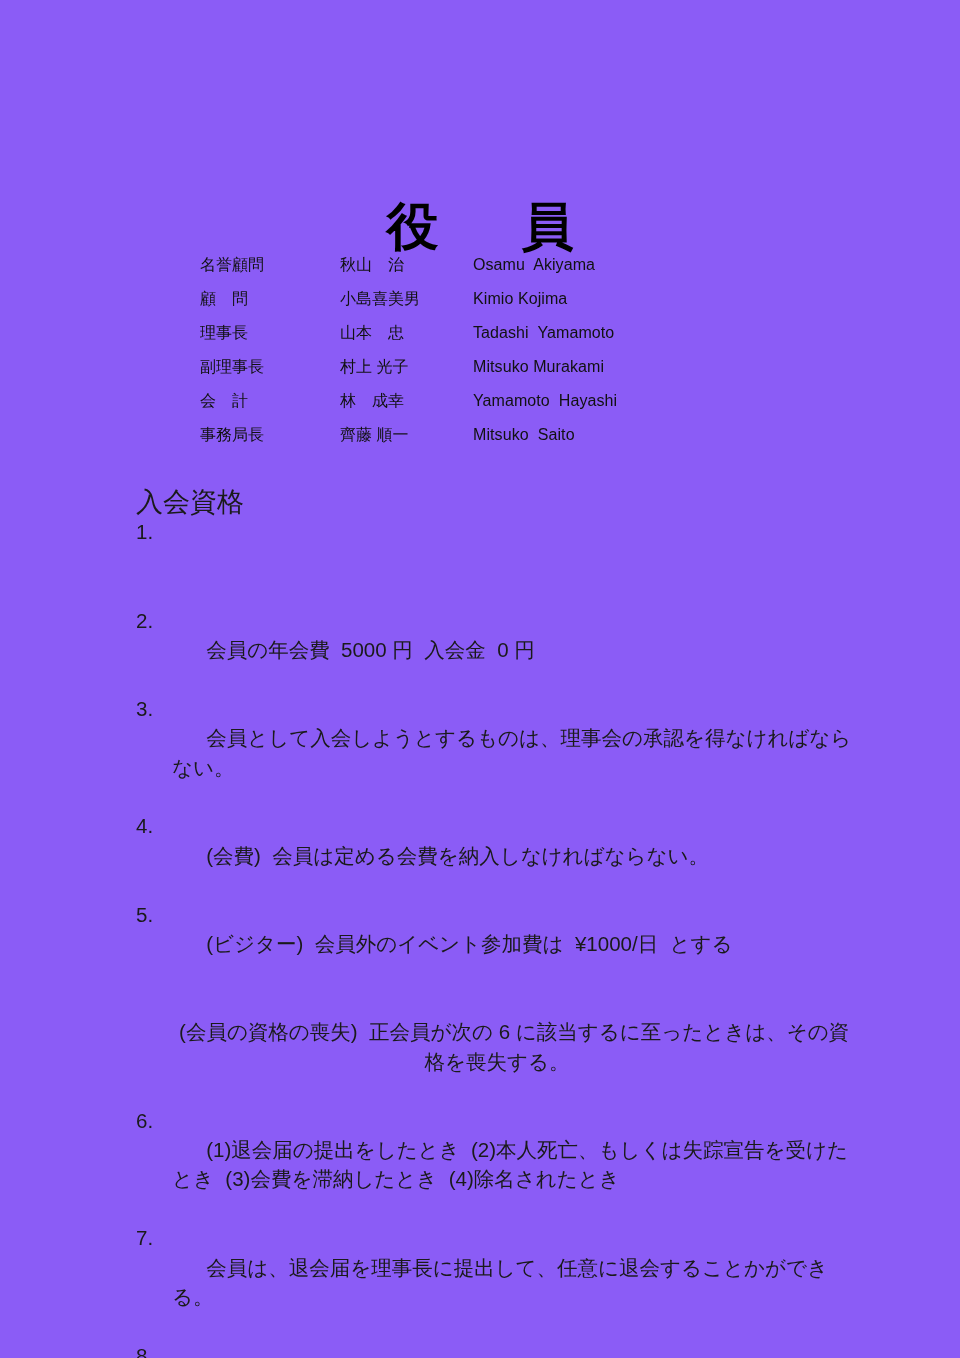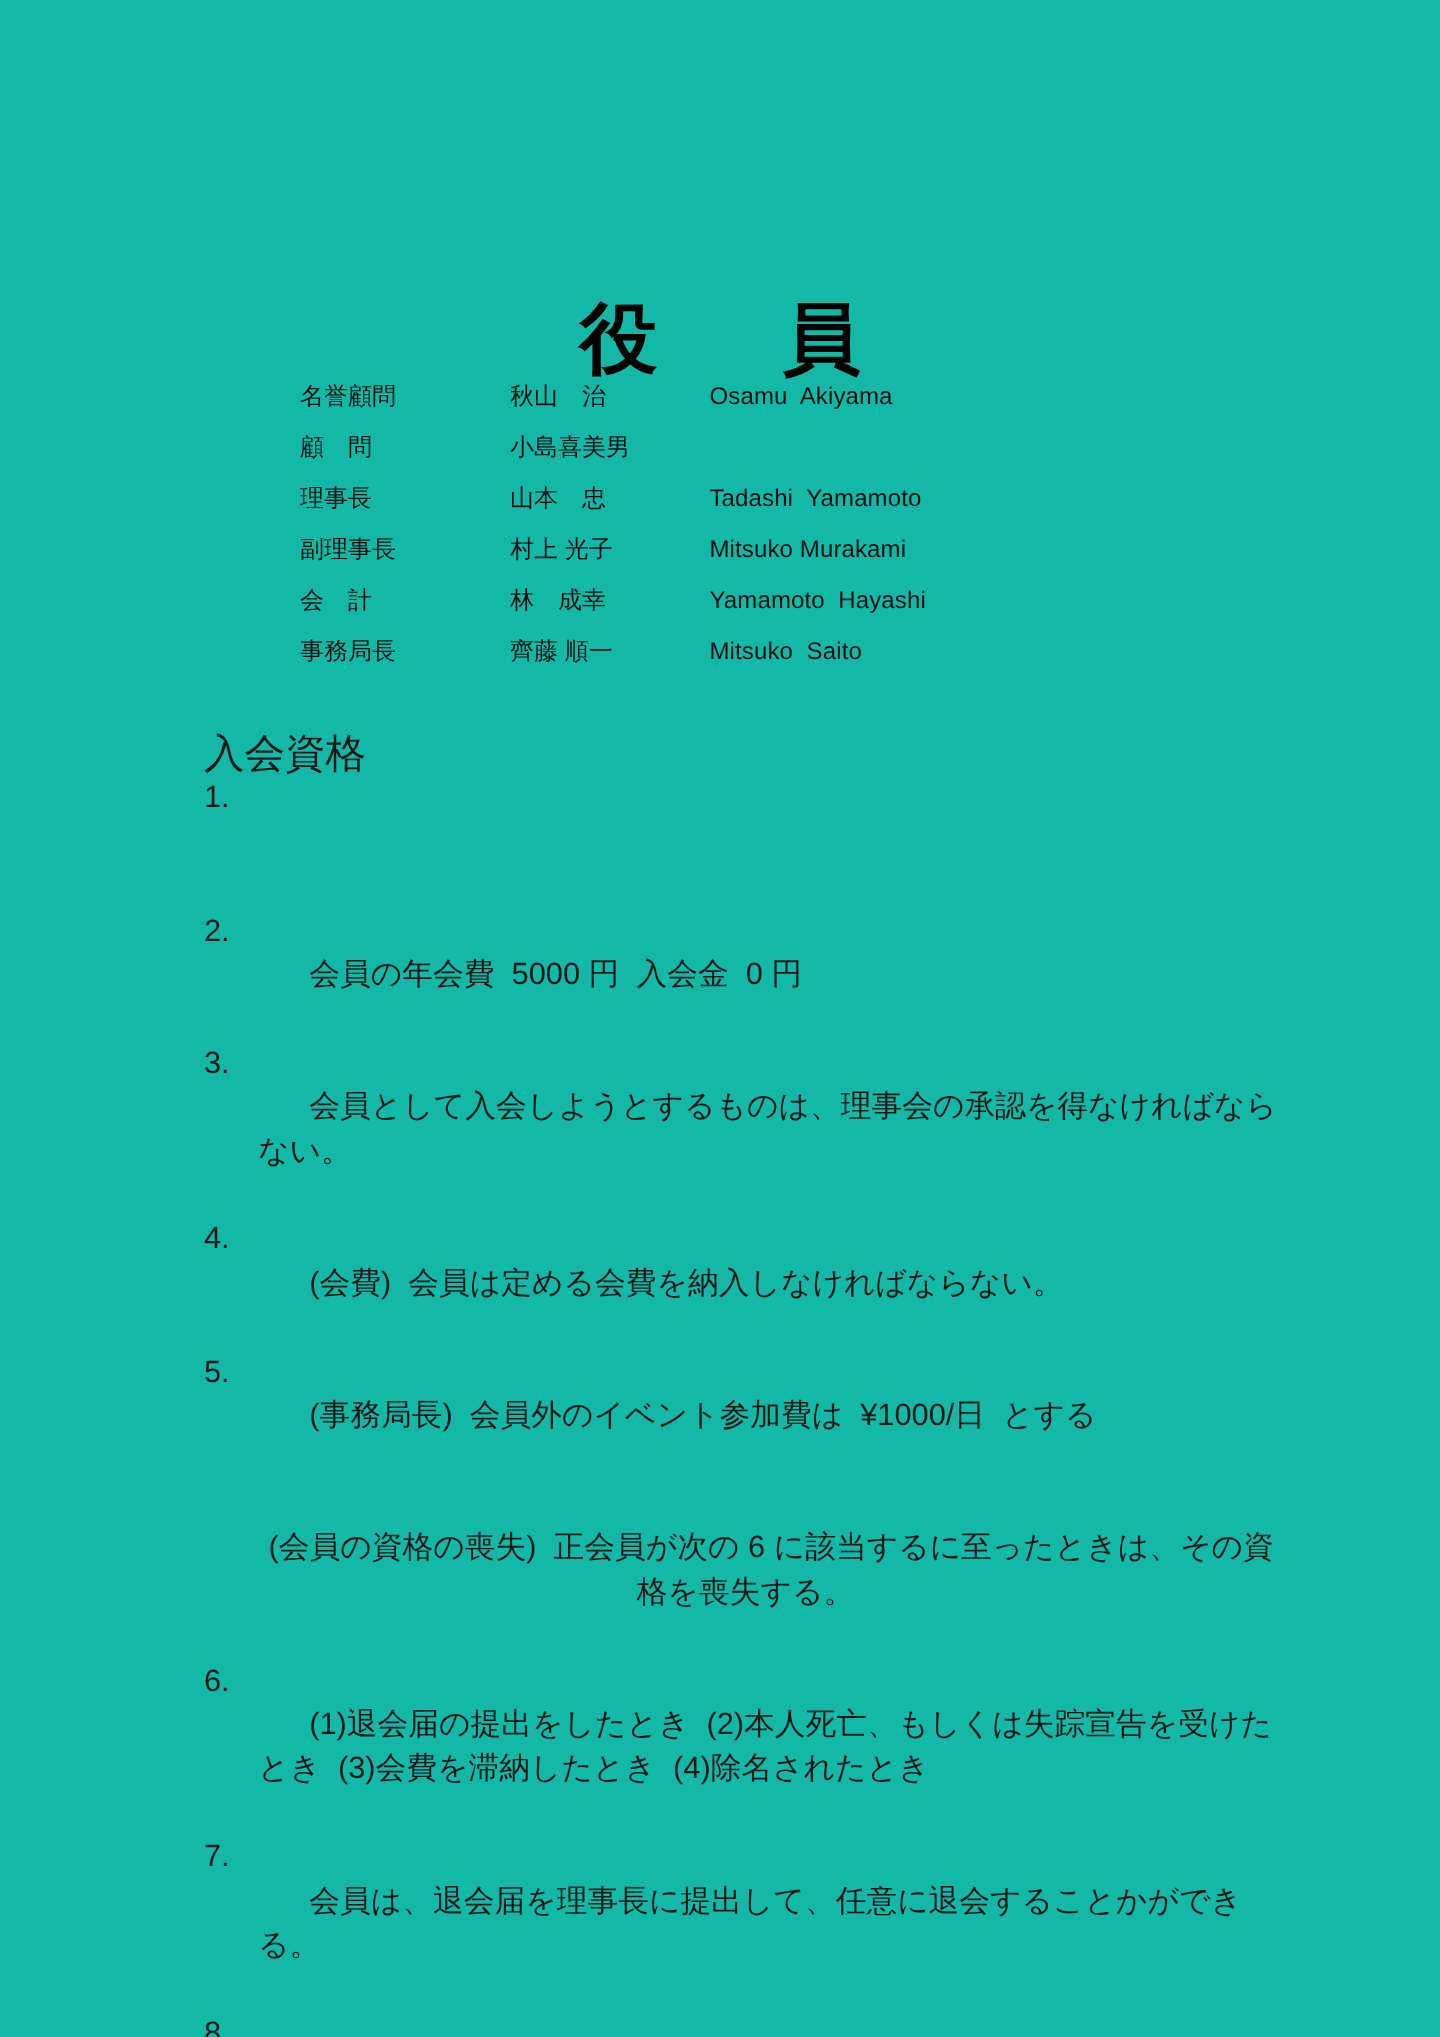--- a/index.html
+++ b/index.html
@@ -11,21 +11,21 @@
   body {
     font-family: "Liberation Sans", "DejaVu Sans", sans-serif;
     color: #111111;
     -webkit-font-smoothing: antialiased;
   }
   .page {
     position: relative;
     width: 960px;
     height: 1358px;
     margin: 0 auto;
-    background: #14b8a6;
+    background: #8b5cf6;
     overflow: hidden;
     box-sizing: border-box;
   }
 
   
   .doc-title {
     position: absolute;
     top: 163px;
     left: 0;
     width: 960px;
@@ -126,20 +126,21 @@
 
     <div class="officer-row">
       <span class="officer-title">名誉顧問</span>
       <span class="officer-name-ja">秋山　治</span>
       <span class="officer-name-en">Osamu  Akiyama</span>
     </div>
 
     <div class="officer-row">
       <span class="officer-title">顧　問</span>
       <span class="officer-name-ja">小島喜美男</span>
+      <span class="officer-name-en">Kimio Kojima</span>
     </div>
 
     <div class="officer-row">
       <span class="officer-title">理事長</span>
       <span class="officer-name-ja">山本　忠</span>
       <span class="officer-name-en">Tadashi  Yamamoto</span>
     </div>
 
     <div class="officer-row">
       <span class="officer-title">副理事長</span>
@@ -175,21 +176,21 @@
 
     <p class="clause clause-num">
       <span class="marker">3.</span><span>会員として入会しようとするものは、理事会の承認を得なければならない。</span>
     </p>
 
     <p class="clause clause-num">
       <span class="marker">4.</span><span>(会費)  会員は定める会費を納入しなければならない。</span>
     </p>
 
     <p class="clause clause-num">
-      <span class="marker">5.</span><span>(事務局長)  会員外のイベント参加費は  ¥1000/日  とする</span>
+      <span class="marker">5.</span><span>(ビジター)  会員外のイベント参加費は  ¥1000/日  とする</span>
     </p>
 
     <p class="clause clause-flush clause-lead-indent">
       <span class="marker"></span><span>(会員の資格の喪失)  正会員が次の 6 に該当するに至ったときは、その資格を喪失する。</span>
     </p>
 
     <p class="clause clause-num">
       <span class="marker">6.</span><span>(1)退会届の提出をしたとき  (2)本人死亡、もしくは失踪宣告を受けたとき  (3)会費を滞納したとき  (4)除名されたとき</span>
     </p>
 

